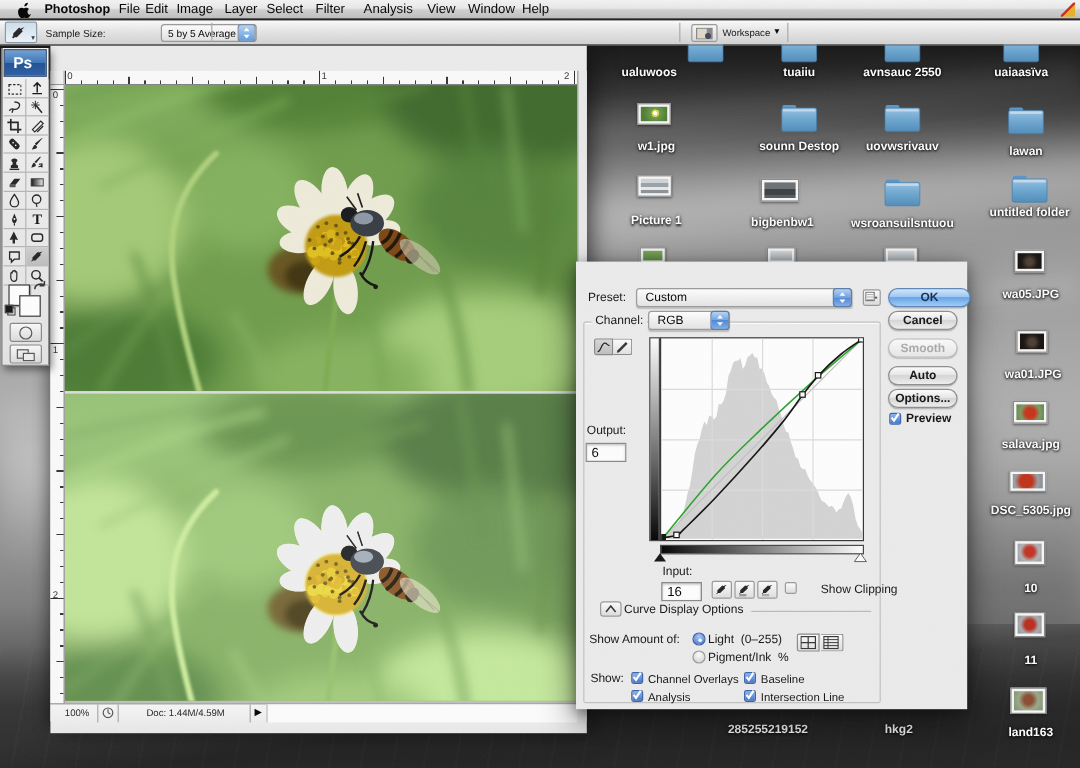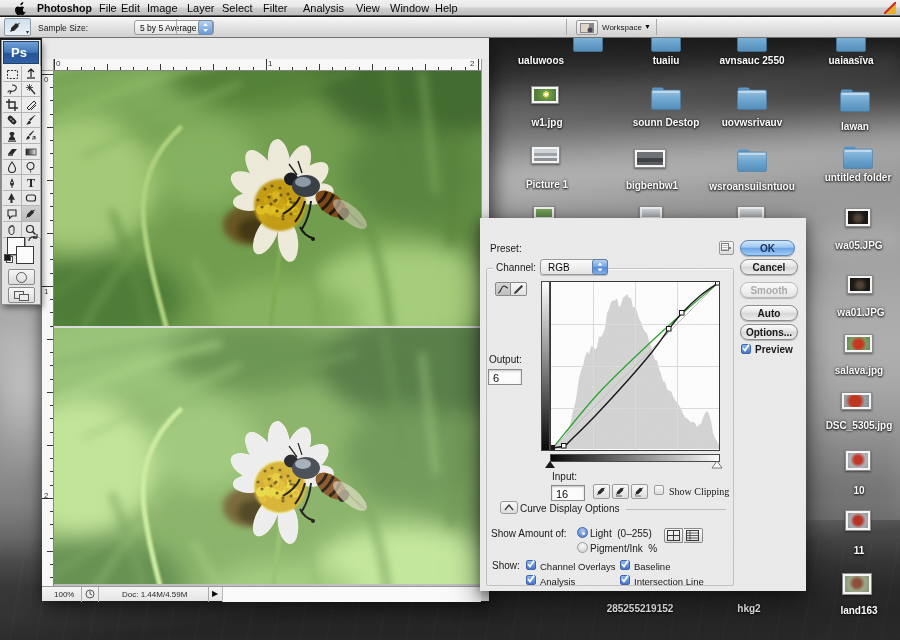--- a/index.html
+++ b/index.html
@@ -554,37 +554,44 @@
  <path d="M246 153 C242 161 236 166 229 170 M251 157 C249 165 246 172 241 178 M257 157 C256 168 253 177 248 185 M246 183 C249 189 254 193 259 194" stroke="#12100c" stroke-width="2" fill="none"></path>
  <circle cx="259" cy="195" r="2" fill="#12100c"></circle>
 </g>
 </svg></div>
    </div>
    <div style="position:absolute;left:0;top:255px;width:427px;height:2px;background:#ddd;"></div>
  </div>
 
  <div style="position:absolute;right:0;top:21px;width:8px;height:527px;background:#e9e9e9;border-left:1px solid #9a9a9a;"></div>
 
- <div style="position:absolute;left:0;top:548px;width:447px;height:15px;background:linear-gradient(#f7f7f7,#e8e8e8);border-top:1px solid #999;">
+ <div style="position:absolute;left:0;top:548px;width:447px;height:25px;background:linear-gradient(#f7f7f7,#e8e8e8);border-top:1px solid #999;">
    <span style="position:absolute;left:12px;top:3px;font-size:8px;color:#222;">100%</span>
    <div style="position:absolute;left:39px;top:0;width:1px;height:15px;background:#aaa;"></div>
    <svg style="position:absolute;left:43px;top:2px" width="10" height="10" viewBox="0 0 10 10">
         <circle cx="5" cy="5" r="4" fill="none" stroke="#555"></circle>
         <path d="M5 5 L5 2 M5 5 L7 6" stroke="#555"></path>
       </svg>
    <div style="position:absolute;left:56px;top:0;width:1px;height:15px;background:#aaa;"></div>
    <span style="position:absolute;left:80px;top:3px;font-size:8px;color:#222;">Doc: 1.44M/4.59M</span>
    <div style="position:absolute;left:166px;top:0;width:1px;height:15px;background:#aaa;"></div>
    <span style="position:absolute;left:170px;top:2px;font-size:8px;color:#000;">▶</span>
    <div style="position:absolute;left:180px;top:0;width:259px;height:15px;background:#fdfdfd;border-left:1px solid #bbb;"></div>
  </div>
 </div>
 <div id="curvesdlg" style="position:absolute;left:480px;top:218px;width:326px;height:373px;z-index:50;background:#ececec;
  box-shadow:0 10px 28px rgba(0,0,0,0.6), 0 3px 10px rgba(0,0,0,0.4);">
  <span style="position:absolute;left:10px;top:25px;font-size:10px;color:#111;">Preset:</span>
+ <div style="position:absolute;left:50px;top:22px;width:180px;height:16px;border-radius:3px;background:linear-gradient(#fff,#e5e5e5);border:1px solid #9a9a9a;box-shadow:0 1px 1px rgba(0,0,0,0.2);font-size:10px;line-height:15px;padding-left:7px;color:#000;">Custom
+<div style="position:absolute;right:-1px;top:-1px;width:16px;height:16px;border-radius:3px;background:linear-gradient(#b8d4f4,#6a9fe4 50%,#4e86d4 50%,#7cb0ec);border:1px solid #5a7aa8;">
+        <svg width="14" height="14" viewBox="0 0 14 14" style="position:absolute;left:0;top:0">
+          <path d="M7 2.5 L9.5 5.5 L4.5 5.5 Z" fill="#fff"></path>
+          <path d="M7 11.5 L9.5 8.5 L4.5 8.5 Z" fill="#fff"></path>
+        </svg>
+      </div></div>
  <div style="position:absolute;left:239px;top:23px;width:15px;height:14px;background:linear-gradient(#fdfdfd,#ddd);border:1px solid #999;border-radius:2px;">
       <svg width="11" height="10" viewBox="0 0 11 10" style="position:absolute;left:1px;top:1px">
         <rect x="0.5" y="0.5" width="7" height="7" fill="#fff" stroke="#777"></rect>
         <path d="M1.5 2.5 h5 M1.5 4.5 h5 M1.5 6.5 h5" stroke="#999" stroke-width="0.7"></path>
         <path d="M8 5 l2 0 M9 4 l0 2" stroke="#555" stroke-width="1"></path>
       </svg>
     </div>
  <div style="position:absolute;left:6px;top:50px;width:248px;height:318px;border:1px solid #c2c2c2;border-radius:2px;box-shadow:inset 0 1px 0 #fff;"></div>
  <span style="position:absolute;left:13px;top:44px;font-size:10px;color:#111;background:#ececec;padding:0 3px;">Channel:</span>
  <div style="position:absolute;left:60px;top:41px;width:68px;height:16px;border-radius:3px;background:linear-gradient(#fff,#e5e5e5);border:1px solid #9a9a9a;box-shadow:0 1px 1px rgba(0,0,0,0.2);font-size:10px;line-height:15px;padding-left:7px;color:#000;">RGB
@@ -646,21 +653,21 @@
       </svg>
       <div style="position:absolute;left:3px;bottom:1px;width:6px;height:2px;background:#999;"></div>
     </div>
  <div style="position:absolute;left:151px;top:266px;width:17px;height:15px;background:linear-gradient(#fdfdfd,#e0e0e0);border:1px solid #999;border-radius:2px;">
       <svg width="11" height="11" viewBox="0 0 12 12" style="position:absolute;left:2px;top:1px">
         <path d="M10.5 1.5 L8.5 3.5 L9 4.5 L4.5 9 L2.5 9 L1.5 10 L1 9.5 L2 8.5 L2 6.5 L6.5 2 L7.5 2.5 Z" fill="#222"></path>
       </svg>
       <div style="position:absolute;left:3px;bottom:1px;width:6px;height:2px;background:#fff;border:1px solid #aaa;"></div>
     </div>
  <div style="position:absolute;left:174px;top:267px;width:10px;height:10px;border-radius:2px;background:linear-gradient(#fff,#ddd);border:1px solid #999;"></div>
- <span style="position:absolute;left:189px;top:268px;font-size:10px;color:#111;font-family:Liberation Serif, serif;">Show Clipping</span>
+ <span style="position:absolute;left:204px;top:268px;font-size:10px;color:#111;">Show Clipping</span>
  <div style="position:absolute;left:20px;top:283px;width:18px;height:13px;background:linear-gradient(#fdfdfd,#ddd);border:1px solid #999;border-radius:3px;">
       <svg width="10" height="8" viewBox="0 0 10 8" style="position:absolute;left:3px;top:2px">
         <path d="M1 6 L5 1 L9 6" fill="none" stroke="#333" stroke-width="1.3"></path>
       </svg>
     </div>
  <span style="position:absolute;left:40px;top:285px;font-size:10px;color:#111;">Curve Display Options</span>
  <div style="position:absolute;left:146px;top:291px;width:100px;height:1px;background:#bbb;"></div>
  <span style="position:absolute;left:11px;top:310px;font-size:10px;color:#111;">Show Amount of:</span>
  <div style="position:absolute;left:97px;top:309px;width:11px;height:11px;border-radius:50%;background:radial-gradient(circle at 50% 30%,#a8c8f2,#3f72cf);border:1px solid #3a62a8;">
       <div style="position:absolute;left:3.5px;top:3.5px;width:3px;height:3px;border-radius:50%;background:#fff;"></div>
@@ -698,21 +705,21 @@
         <path d="M2 5 L4 7.5 L8 1.5" stroke="#fff" stroke-width="1.8" fill="none"></path>
       </svg>
     </div>
  <span style="position:absolute;left:60px;top:358px;font-size:9.5px;color:#111;">Analysis</span>
  <div style="position:absolute;left:140px;top:357px;width:10px;height:10px;border-radius:2px;background:linear-gradient(#8ab5ef,#3f72cf);border:1px solid #3a62a8;">
       <svg width="10" height="11" viewBox="0 0 10 11" style="position:absolute;left:-1px;top:-2px">
         <path d="M2 5 L4 7.5 L8 1.5" stroke="#fff" stroke-width="1.8" fill="none"></path>
       </svg>
     </div>
  <span style="position:absolute;left:154px;top:358px;font-size:9.5px;color:#111;">Intersection Line</span>
- <div style="position:absolute;left:260px;top:22px;width:55px;height:16px;border-radius:8px;background:linear-gradient(#d4e9fc,#9cc8f5 45%,#65a3ea 50%,#9ecdf8);border:1px solid #5b84b8;box-shadow:0 1px 1px rgba(0,0,0,0.25);text-align:center;font-size:10px;line-height:15px;color:#102a50;font-weight:bold;">OK</div>
+ <div style="position:absolute;left:260px;top:22px;width:69px;height:16px;border-radius:8px;background:linear-gradient(#d4e9fc,#9cc8f5 45%,#65a3ea 50%,#9ecdf8);border:1px solid #5b84b8;box-shadow:0 1px 1px rgba(0,0,0,0.25);text-align:center;font-size:10px;line-height:15px;color:#102a50;font-weight:bold;">OK</div>
  <div style="position:absolute;left:260px;top:41px;width:58px;height:16px;border-radius:8px;background:linear-gradient(#fefefe,#e8e8e8 45%,#d6d6d6 50%,#f0f0f0);border:1px solid #8d8d8d;box-shadow:0 1px 1px rgba(0,0,0,0.25);text-align:center;font-size:10px;line-height:15px;color:#111;font-weight:bold;">Cancel</div>
  <div style="position:absolute;left:260px;top:64px;width:58px;height:16px;border-radius:8px;background:linear-gradient(#fcfcfc,#e8e8e8);border:1px solid #bbb;box-shadow:0 1px 1px rgba(0,0,0,0.25);text-align:center;font-size:10px;line-height:15px;color:#aaa;font-weight:bold;">Smooth</div>
  <div style="position:absolute;left:260px;top:87px;width:58px;height:16px;border-radius:8px;background:linear-gradient(#fefefe,#e8e8e8 45%,#d6d6d6 50%,#f0f0f0);border:1px solid #8d8d8d;box-shadow:0 1px 1px rgba(0,0,0,0.25);text-align:center;font-size:10px;line-height:15px;color:#111;font-weight:bold;">Auto</div>
  <div style="position:absolute;left:260px;top:106px;width:58px;height:16px;border-radius:8px;background:linear-gradient(#fefefe,#e8e8e8 45%,#d6d6d6 50%,#f0f0f0);border:1px solid #8d8d8d;box-shadow:0 1px 1px rgba(0,0,0,0.25);text-align:center;font-size:10px;line-height:15px;color:#111;font-weight:bold;">Options...</div>
  <div style="position:absolute;left:261px;top:126px;width:10px;height:10px;border-radius:2px;background:linear-gradient(#8ab5ef,#3f72cf);border:1px solid #3a62a8;">
       <svg width="10" height="11" viewBox="0 0 10 11" style="position:absolute;left:-1px;top:-2px">
         <path d="M2 5 L4 7.5 L8 1.5" stroke="#fff" stroke-width="1.8" fill="none"></path>
       </svg>
     </div>
  <span style="position:absolute;left:275px;top:126px;font-size:10px;color:#111;font-weight:bold;">Preview</span>

